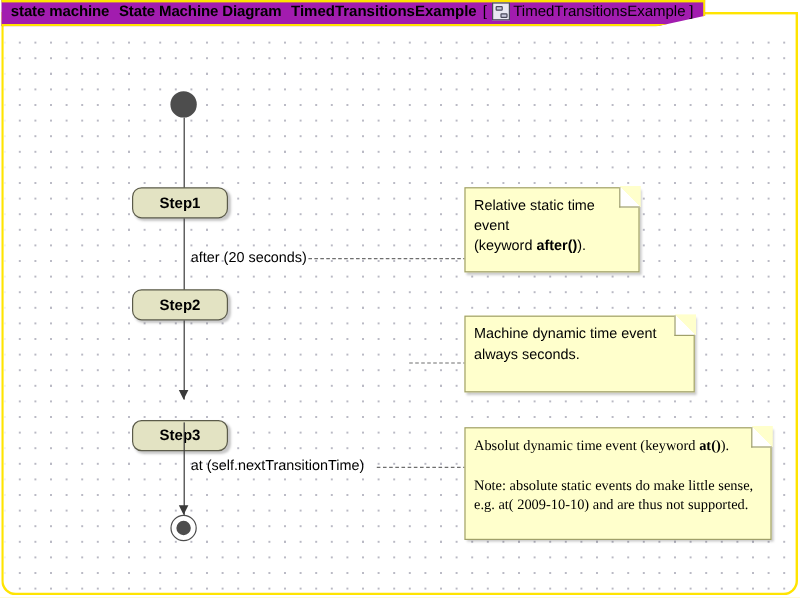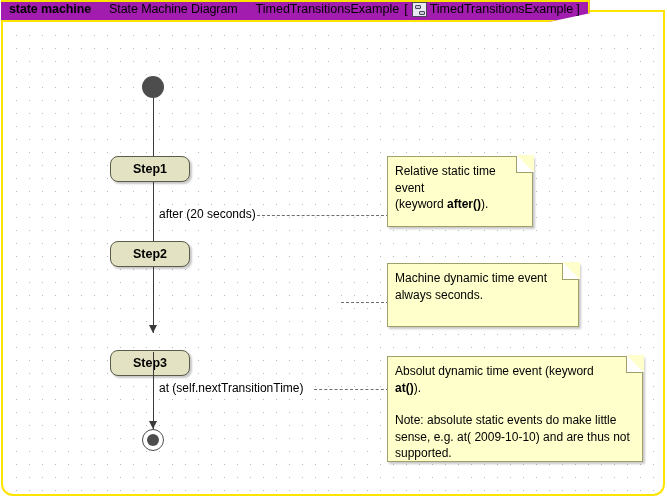--- a/index.html
+++ b/index.html
@@ -86,22 +86,22 @@
     font-size: 12.5px;
     color: #000000;
     
     clip-path: polygon(0 0, 100% 0, 100% 60%, 93% 100%, 0 100%);
   }
   #title-tab .kw {
     font-weight: bold;
     letter-spacing: -0.1px;
   }
   #title-tab .nm {
-    margin-left: 18px;
-    font-weight: normal;
+    margin-left: 8px;
+    font-weight: bold;
   }
   #title-tab .brk {
     margin-left: 5px;
   }
   #title-tab .brk-r {
     margin-left: 3px;
   }
   .sm-icon {
     display: inline-block;
     width: 15px; height: 15px;
@@ -284,21 +284,21 @@
     </div>
 
     <div class="note" style="left:383px; top:238px; width:192px; height:64px;">
       <div class="fold"></div>
       <div class="body">
         <p class="first-line">Machine dynamic time event</p>
         <p>always seconds.</p>
       </div>
     </div>
 
-    <div class="note" style="left:383px; top:331px; width:256px; height:106px;">
+    <div class="note" style="left:383px; top:331px; width:256px; height:94px;font-family:Liberation Serif, serif;">
       <div class="fold"></div>
       <div class="body">
         <p class="first-line"><span>Absolut dynamic time event (keyword </span><b>at()</b><span>).</span></p>
         <p class="gap">Note: absolute static events do make little sense, e.g. at( 2009-10-10) and are thus not supported.</p>
       </div>
     </div>
 
   </div>
 
   <div id="frame-border"></div>

